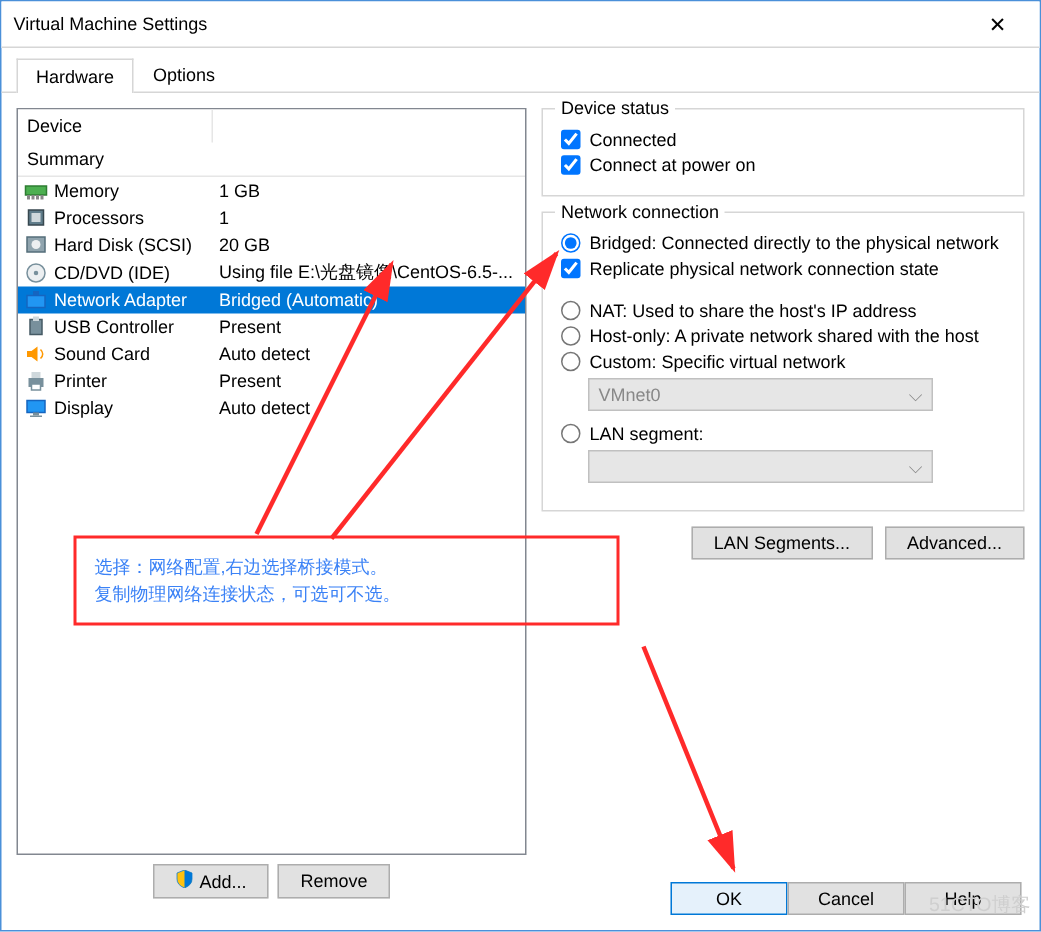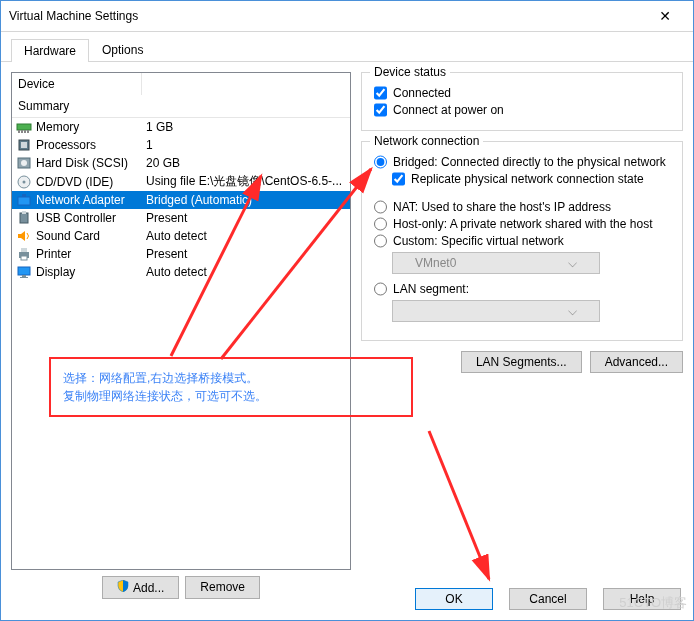--- a/index.html
+++ b/index.html
@@ -25,26 +25,26 @@
 .row .icon { width: 16px; height: 16px; margin-right: 4px; display: inline-flex; align-items: center; justify-content: center; }
 .row .dev { width: 110px; white-space: nowrap; overflow: hidden; text-overflow: ellipsis; }
 .row .sum { flex: 1; white-space: nowrap; overflow: hidden; text-overflow: ellipsis; }
 .left-buttons { display: flex; justify-content: center; gap: 6px; margin-top: 6px; }
 .btn { border: 1px solid #adadad; background: #e1e1e1; padding: 3px 14px; cursor: pointer; min-width: 68px; text-align: center; }
 .btn.primary { border: 1px solid #0078d7; background: #e5f1fb; }
 .group { border: 1px solid #d6d6d6; padding: 10px 10px 10px 12px; margin-bottom: 10px; position: relative; }
 .group-title { position: absolute; top: -8px; left: 8px; background: #fff; padding: 0 4px; }
 .chk, .rad { display: flex; gap: 6px; margin: 3px 0; cursor: pointer; }
 .chk input, .rad input { margin: 0; }
-.indent { margin-left: 18px; }
-.select { width: 208px; height: 22px; background: #e6e6e6; border: 1px solid #c0c0c0; margin: 4px 0 8px 18px; display: flex; align-items: center; padding: 0 22px; color: #888; }
+.indent { }
+.select { width: 230px; height: 22px; background: #e6e6e6; border: 1px solid #c0c0c0; margin: 4px 0 8px 18px; display: flex; align-items: center; padding: 0 6px; color: #888; }
 .select.disabled { color: #888; cursor: default; }
 .select .chev { margin-left: auto; color: #888; }
 .right-buttons { display: flex; justify-content: flex-end; gap: 8px; margin-top: 10px; }
-.footer { position: absolute; bottom: 10px; right: 12px; display: flex; gap: 16px; align-items: flex-end; }
+.footer { position: absolute; bottom: 10px; right: 12px; display: flex; gap: 0; align-items: flex-end; }
 .watermark { position: absolute; right: 6px; bottom: 8px; color: #cfcfcf; font-size: 13px; pointer-events: none; }
 .annotation { position: absolute; border: 2px solid #ff2a2a; padding: 10px 12px; color: #3b82f6; font-size: 16px; line-height: 1.5; background: transparent; pointer-events: none; font-family: "Microsoft YaHei", sans-serif; }
 svg.arrow { position: absolute; pointer-events: none; }
 .shield { display: inline-block; width: 12px; height: 12px; margin-right: 4px; }
 </style>
 </head>
 <body>
 
 <div class="window">
   <div class="titlebar">

